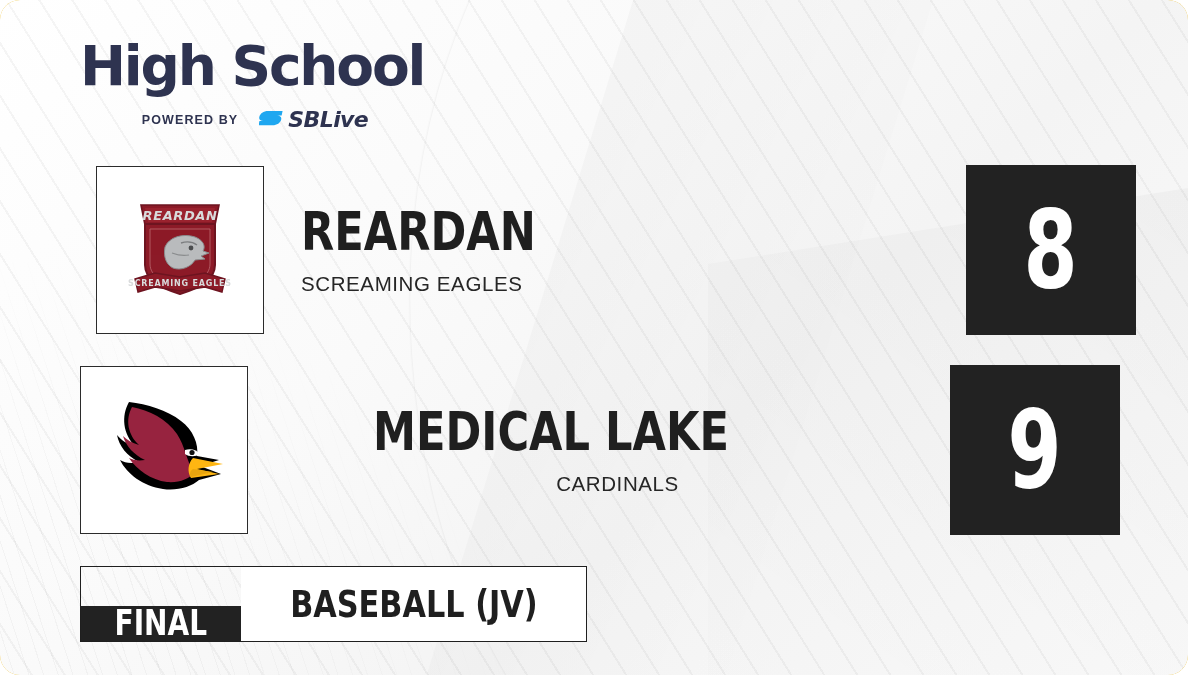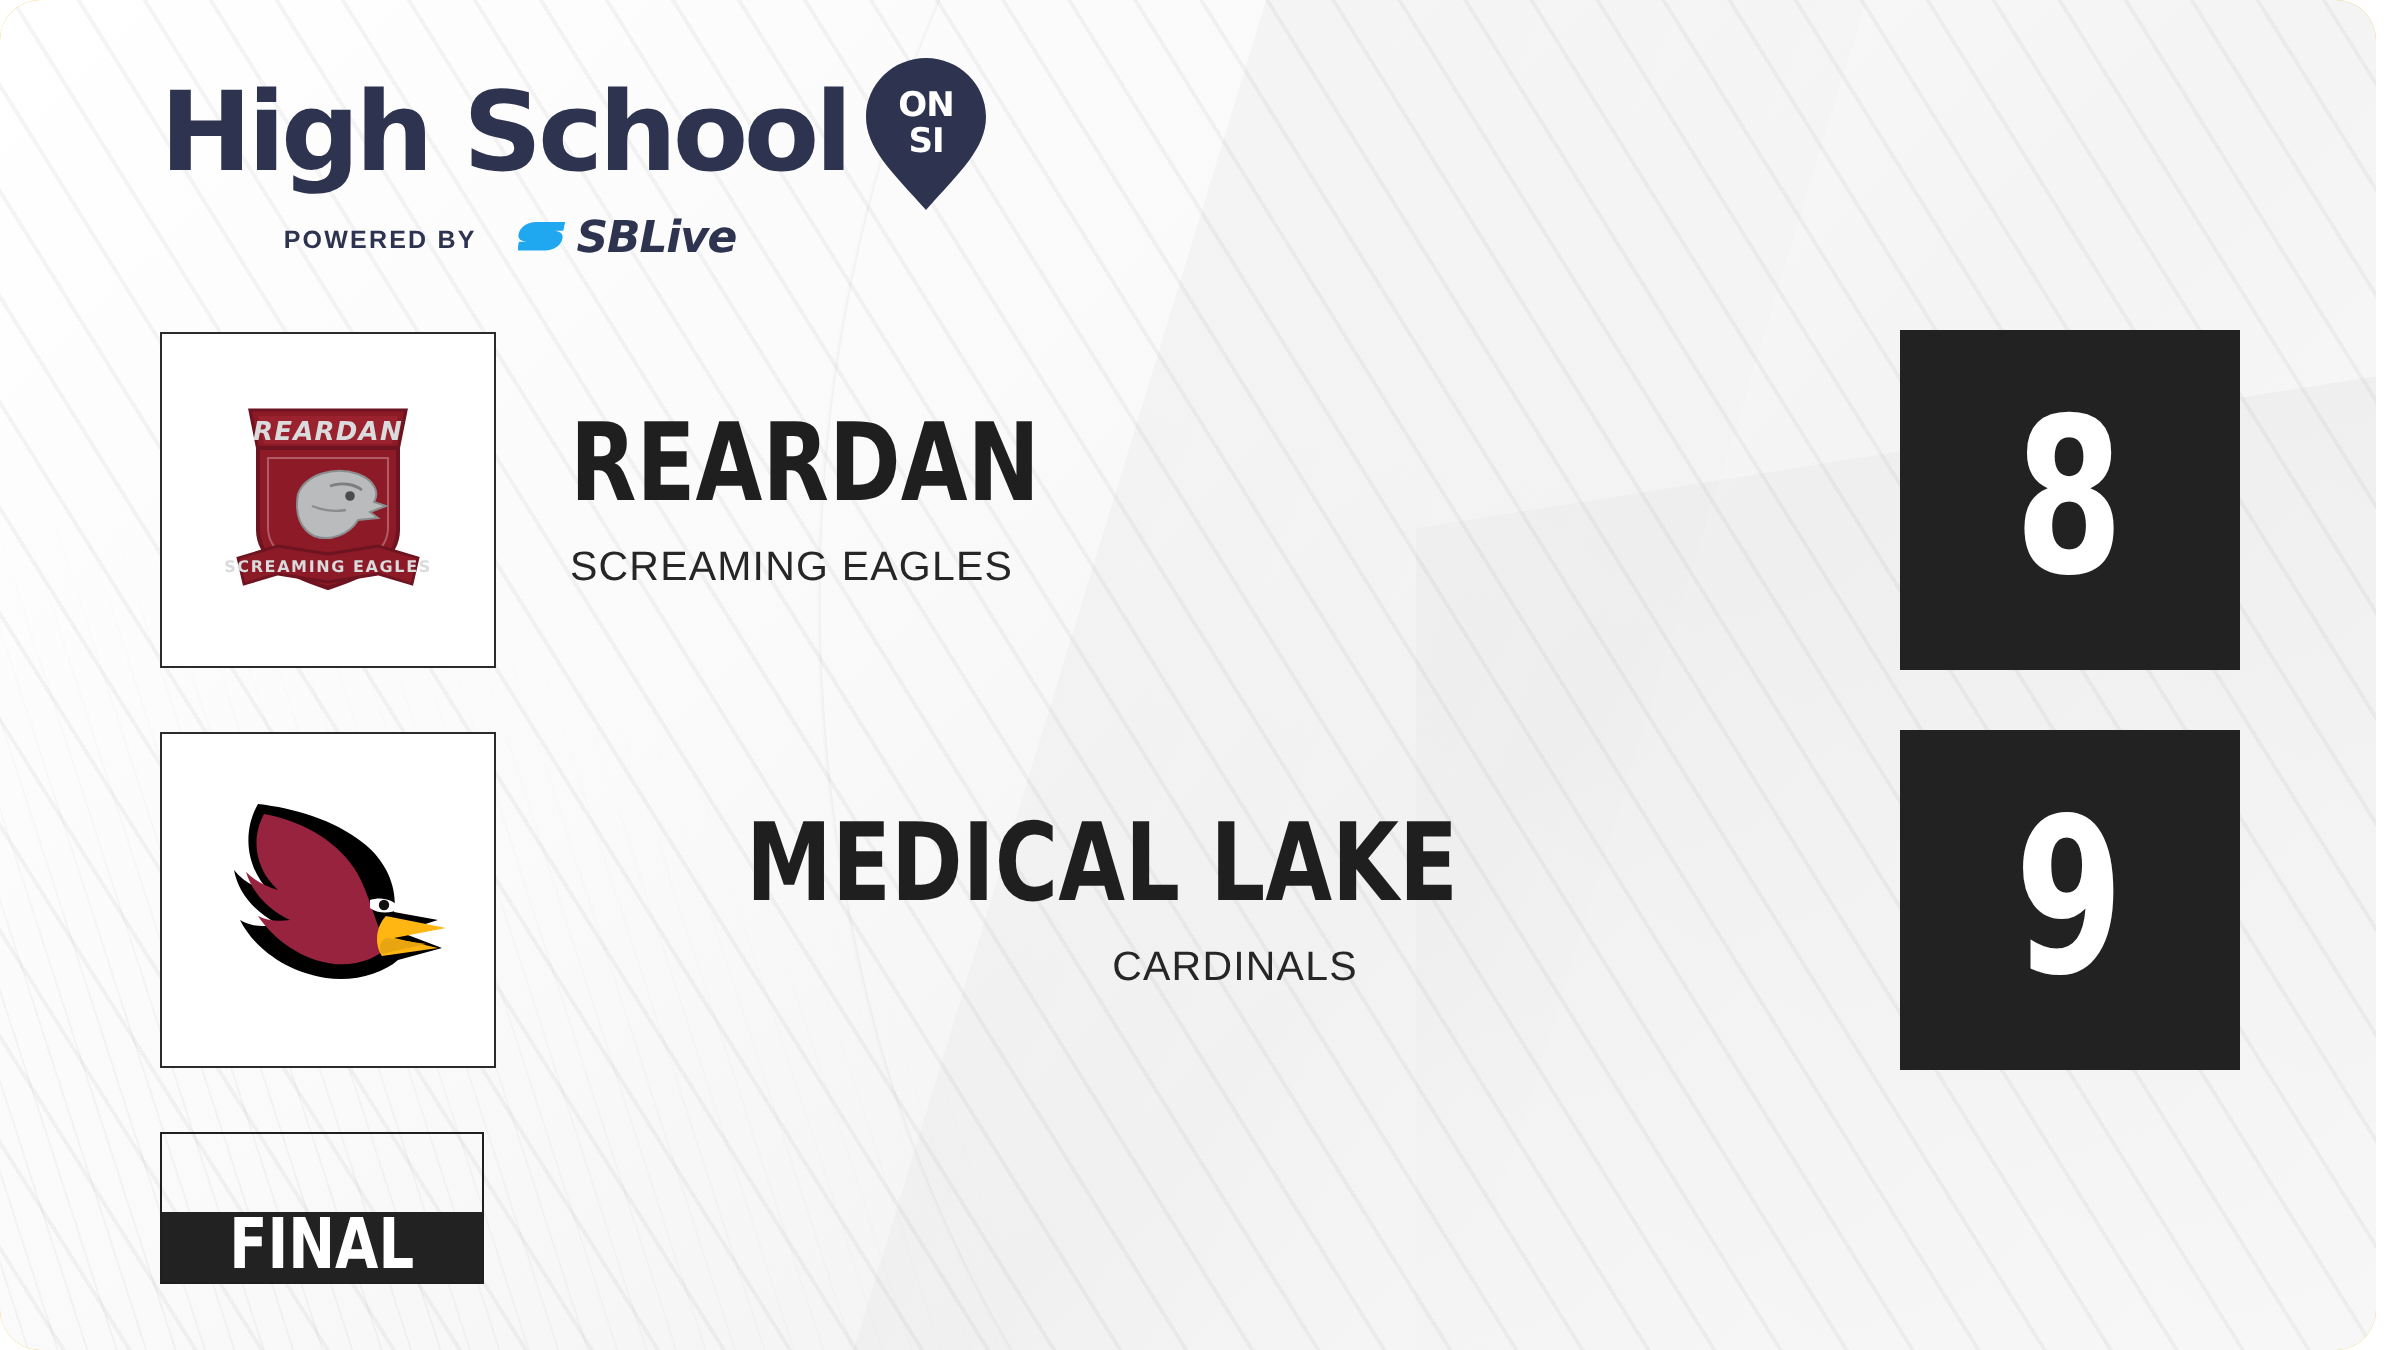--- a/index.html
+++ b/index.html
@@ -147,21 +147,21 @@
 
   
   .team-row {
     position: absolute;
     left: 80px;
     width: 1040px;
     height: 170px;
     display: flex;
     align-items: center;
   }
-  .row-1 { top: 165px; }
+  .row-1 { top: 165px; margin-left: 16px; }
   .row-2 { top: 365px; text-align: center; }
 
   .logo-box {
     width: 168px;
     height: 168px;
     border: 1.5px solid #2b2b2b;
     background: #ffffff;
     display: flex;
     align-items: center;
     justify-content: center;
@@ -274,27 +274,20 @@
   <div class="bg-layer bg-base"></div>
   <div class="bg-layer bg-lines-a"></div>
   <div class="bg-layer bg-lines-b"></div>
   <div class="bg-swoop-1"></div>
   <div class="bg-wedge"></div>
   <div class="bg-wedge-2"></div>
 
   <div class="brand">
     <div class="brand-row">
       <div class="brand-wordmark">High School</div>
-      <div class="pin">
-        <svg width="62" height="78" viewBox="0 0 62 78" aria-hidden="true">
-          <path d="M31 1 C14.5 1 1 14.2 1 30.5 C1 46 14 58 31 77 C48 58 61 46 61 30.5 C61 14.2 47.5 1 31 1 Z" fill="#2e3350"></path>
-          <text x="31" y="30" text-anchor="middle" font-family="DejaVu Sans, sans-serif" font-size="17" font-weight="700" fill="#ffffff" letter-spacing="-0.5">ON</text>
-          <text x="31" y="48" text-anchor="middle" font-family="DejaVu Sans, sans-serif" font-size="17" font-weight="700" fill="#ffffff" letter-spacing="-0.5">SI</text>
-        </svg>
-      </div>
     </div>
     <div class="powered">
       <span class="powered-label">POWERED BY</span>
       <span class="sblive">
         <svg width="26" height="22" viewBox="0 0 26 22" aria-hidden="true">
           <path d="M24 2 L9.5 2 C5 2 2 4.6 2 8 C2 10.4 3.6 11.6 7 11.9 L3 11.9 L3 16.2 L17 16.2 C21.4 16.2 24.4 13.8 24.4 10.4 C24.4 8 22.8 6.7 19.4 6.4 L24 6.4 Z" fill="#1fa7f0" transform="skewX(-12)"></path>
         </svg>
         <span class="sblive-text">SBLive</span>
       </span>
     </div>
@@ -354,15 +347,18 @@
     </div>
     <div class="score-box">
       <span class="score-value">9</span>
     </div>
   </div>
 
   <div class="status-bar">
     <div class="status-final">
       <span class="status-final-text">FINAL</span>
     </div>
+    <div class="status-sport">
+      <span class="status-sport-text">BASEBALL (JV)</span>
+    </div>
   </div>
 
 </div>
 
 </body></html>

